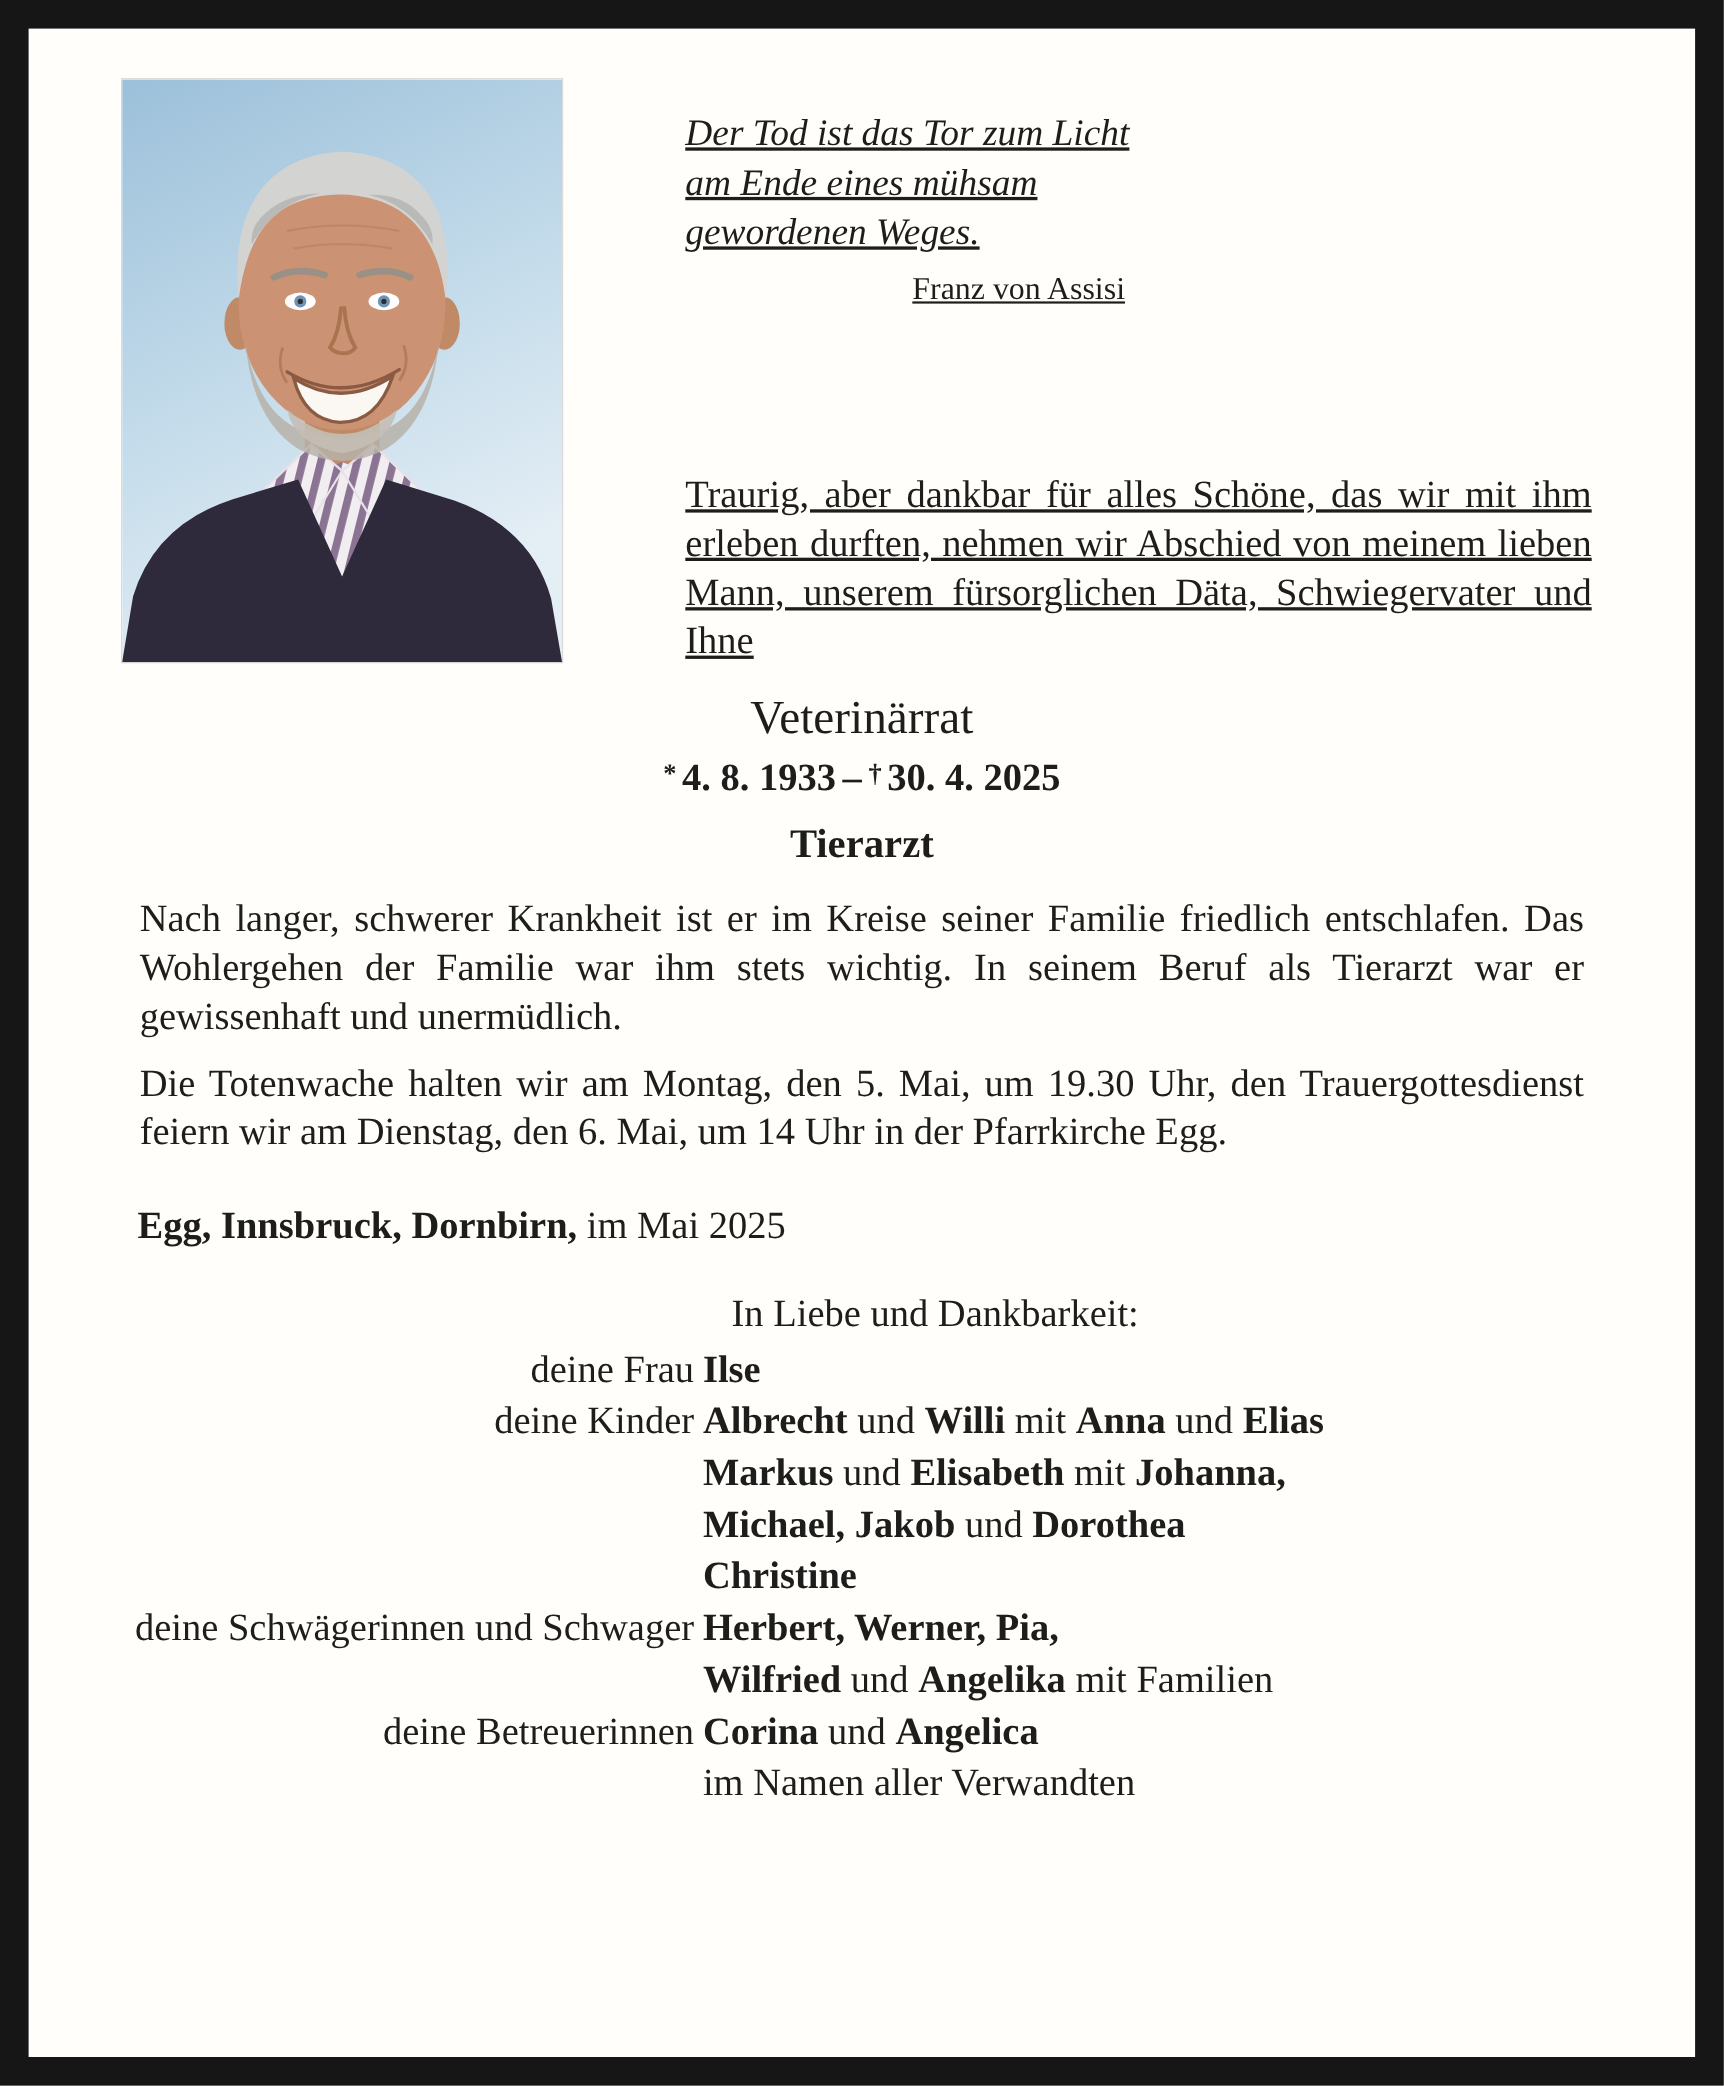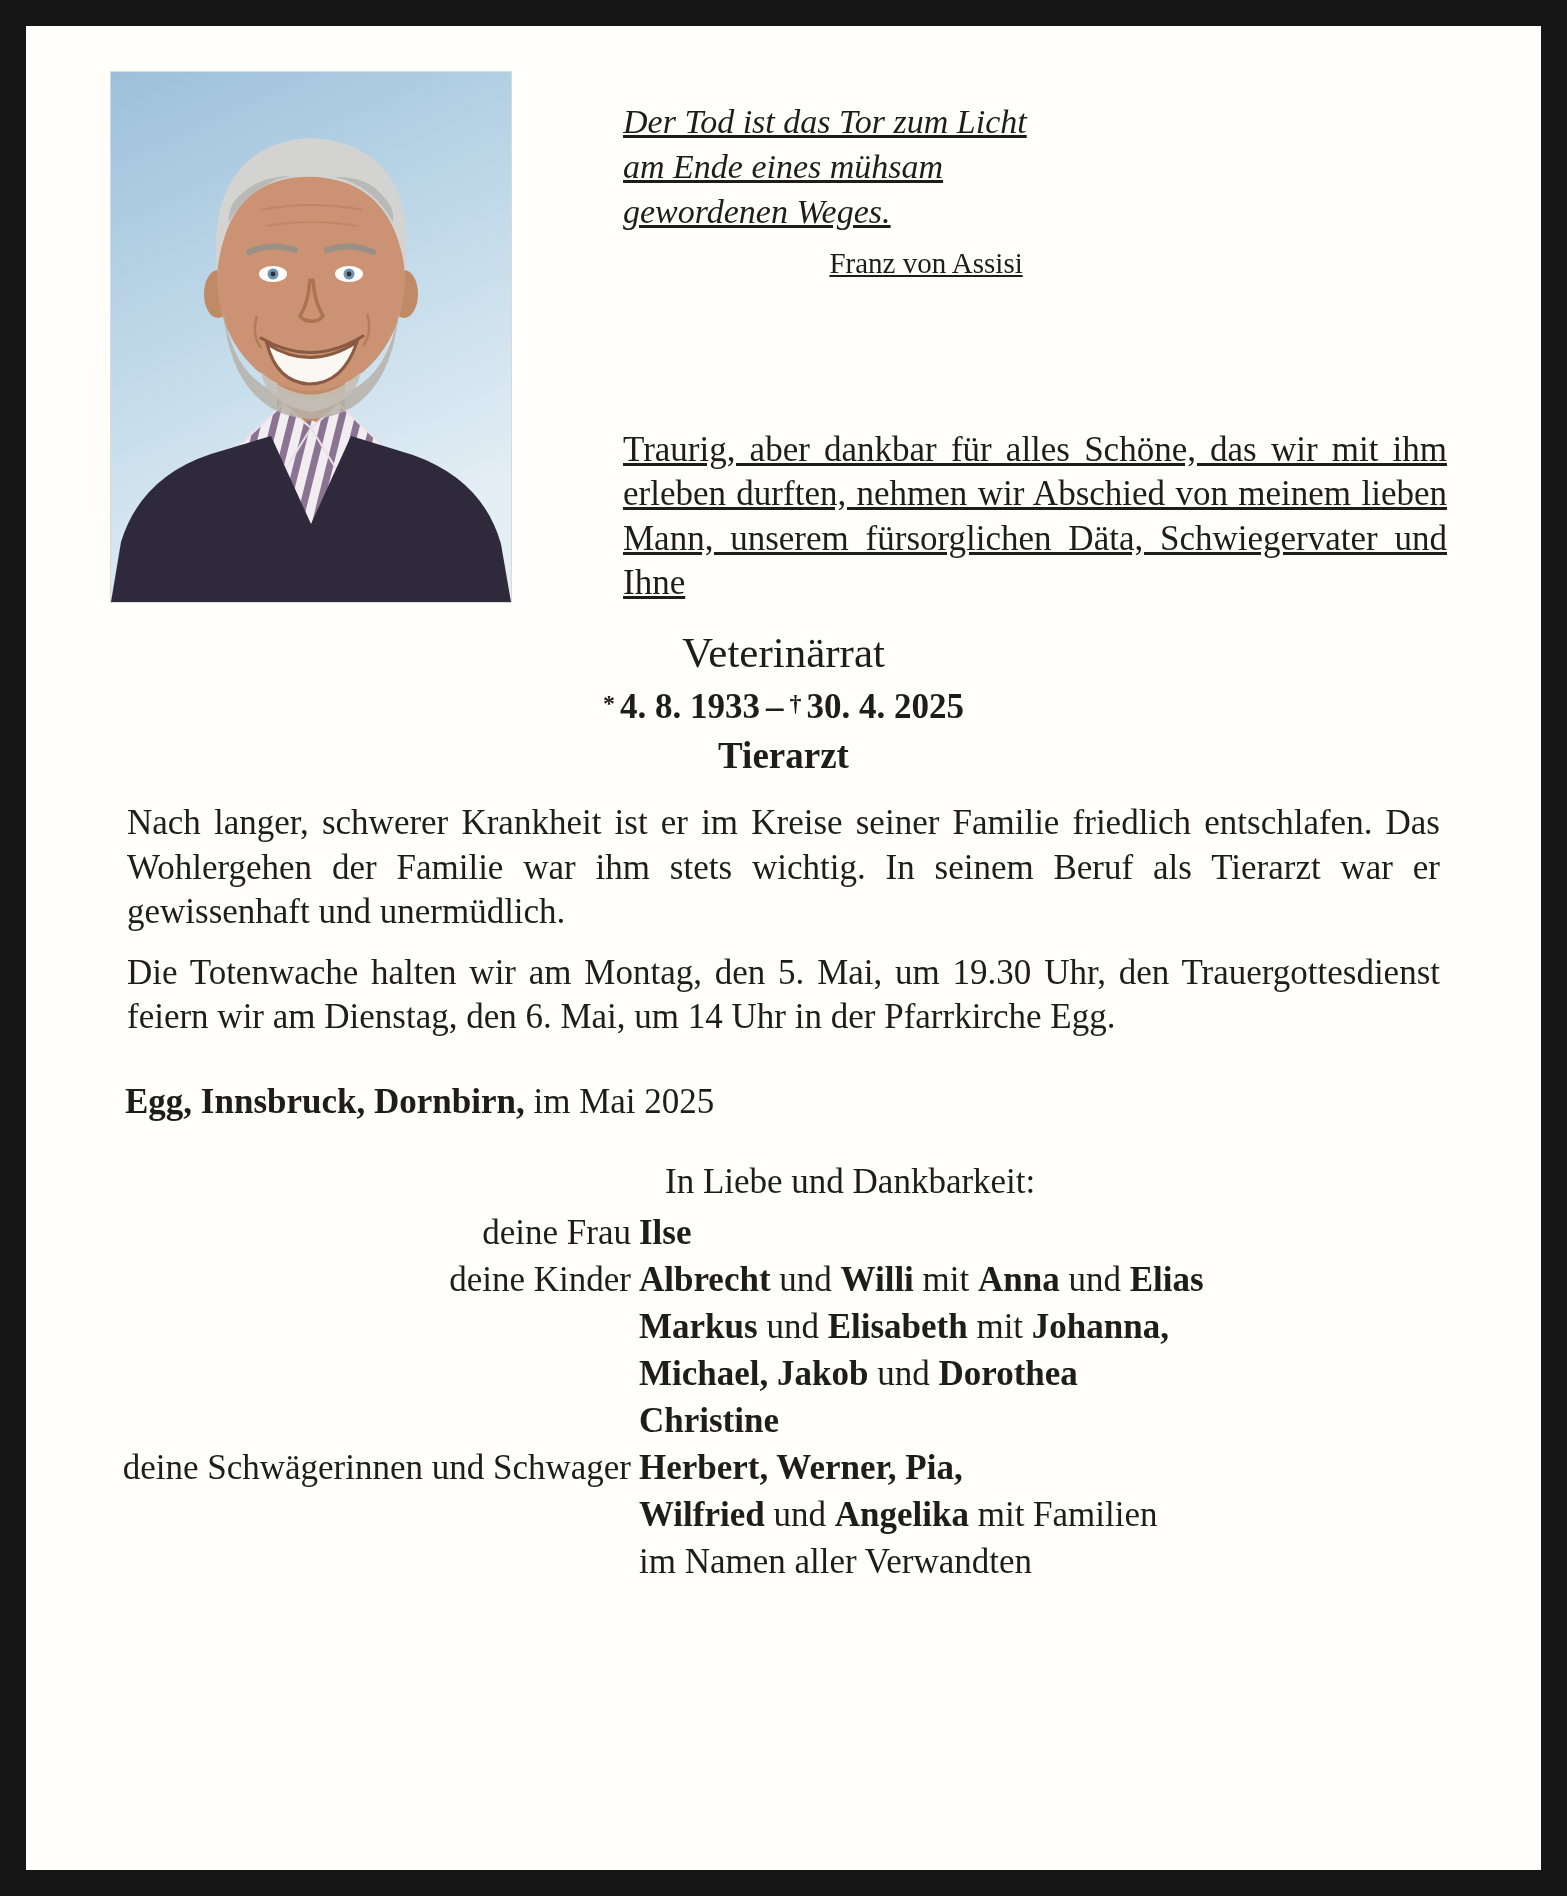--- a/index.html
+++ b/index.html
@@ -37,21 +37,21 @@
   .intro{
     margin:148px 0 12px 0;font-size:35px;line-height:1.27;
     text-align:justify;
   }
   
   .honorific{font-size:43px;text-align:center;margin-top:8px;line-height:1.3;}
   .name{font-size:86px;font-weight:normal;text-align:center;margin:2px 0 0 0;line-height:1.08;}
   .dates{font-size:35px;font-weight:bold;text-align:center;margin-top:4px;line-height:1.25;}
   .dates .sym{font-size:24px;vertical-align:7px;margin-right:5px;}
   .dates .sep{margin:0 6px;}
-  .profession{font-size:37px;font-weight:bold;text-align:center;margin-top:4px;line-height:1.25;}
+  .profession{font-size:37px;font-weight:bold;text-align:center;margin-top:16px;line-height:1.25;}
   
   .bodytext{margin-top:22px;font-size:35px;line-height:1.27;text-align:justify;}
   .bodytext p{margin:16px;}
   .place{margin-top:40px;font-size:35px;line-height:1.3;margin-left:14px;}
   .place .b{font-weight:bold;}
   
   .closing{margin-top:34px;margin-left:554px;font-size:35px;line-height:1.3;}
   .family{margin-top:6px;font-size:35px;}
   .family-row{display:grid;grid-template-columns:520px 1fr;column-gap:8px;line-height:1.34;}
   .family-label{text-align:right;white-space:nowrap;}
@@ -180,19 +180,23 @@
         </div>
         <div class="family-row">
           <span class="family-label">deine Schwägerinnen und Schwager</span>
           <span class="family-content"><span class="b">Herbert, Werner, Pia,</span></span>
         </div>
         <div class="family-row">
           <span class="family-label"></span>
           <span class="family-content"><span class="b">Wilfried</span><span> und </span><span class="b">Angelika</span><span> mit Familien</span></span>
         </div>
         <div class="family-row">
+          <span class="family-label">deine Betreuerinnen</span>
+          <span class="family-content"><span class="b">Corina</span><span> und </span><span class="b">Angelica</span></span>
+        </div>
+        <div class="family-row">
           <span class="family-label"></span>
           <span class="family-content"><span>im Namen aller Verwandten</span></span>
         </div>
       </div>
 
   </div>
 </div>
 
 </body></html>

